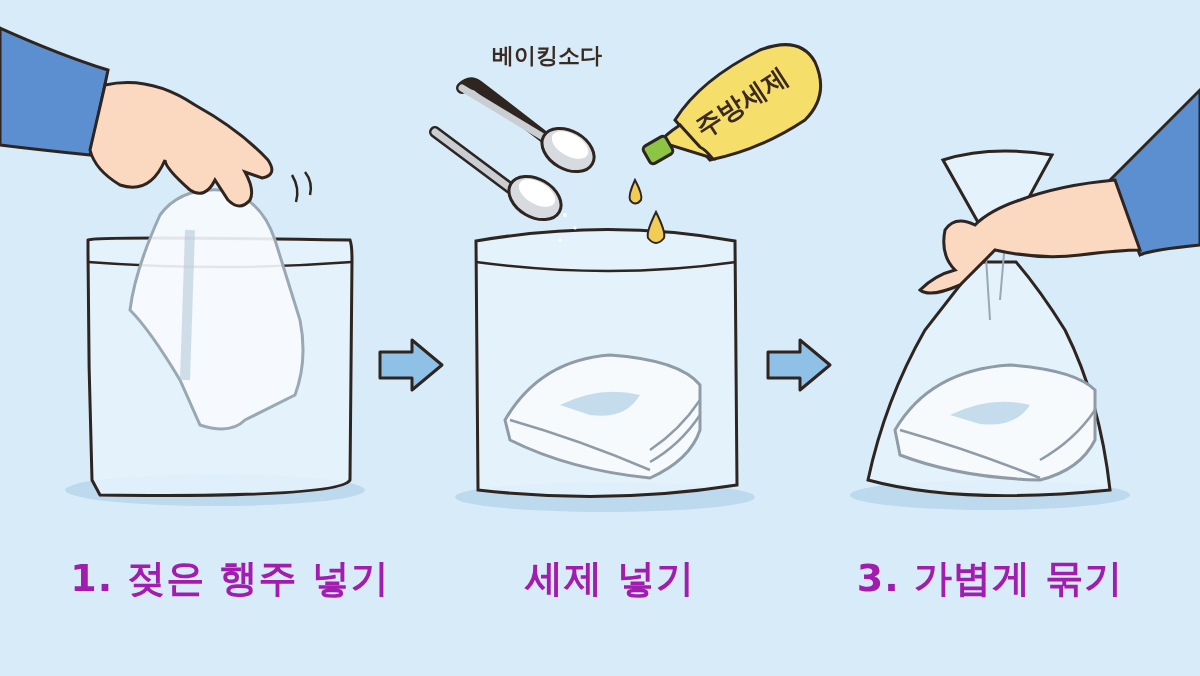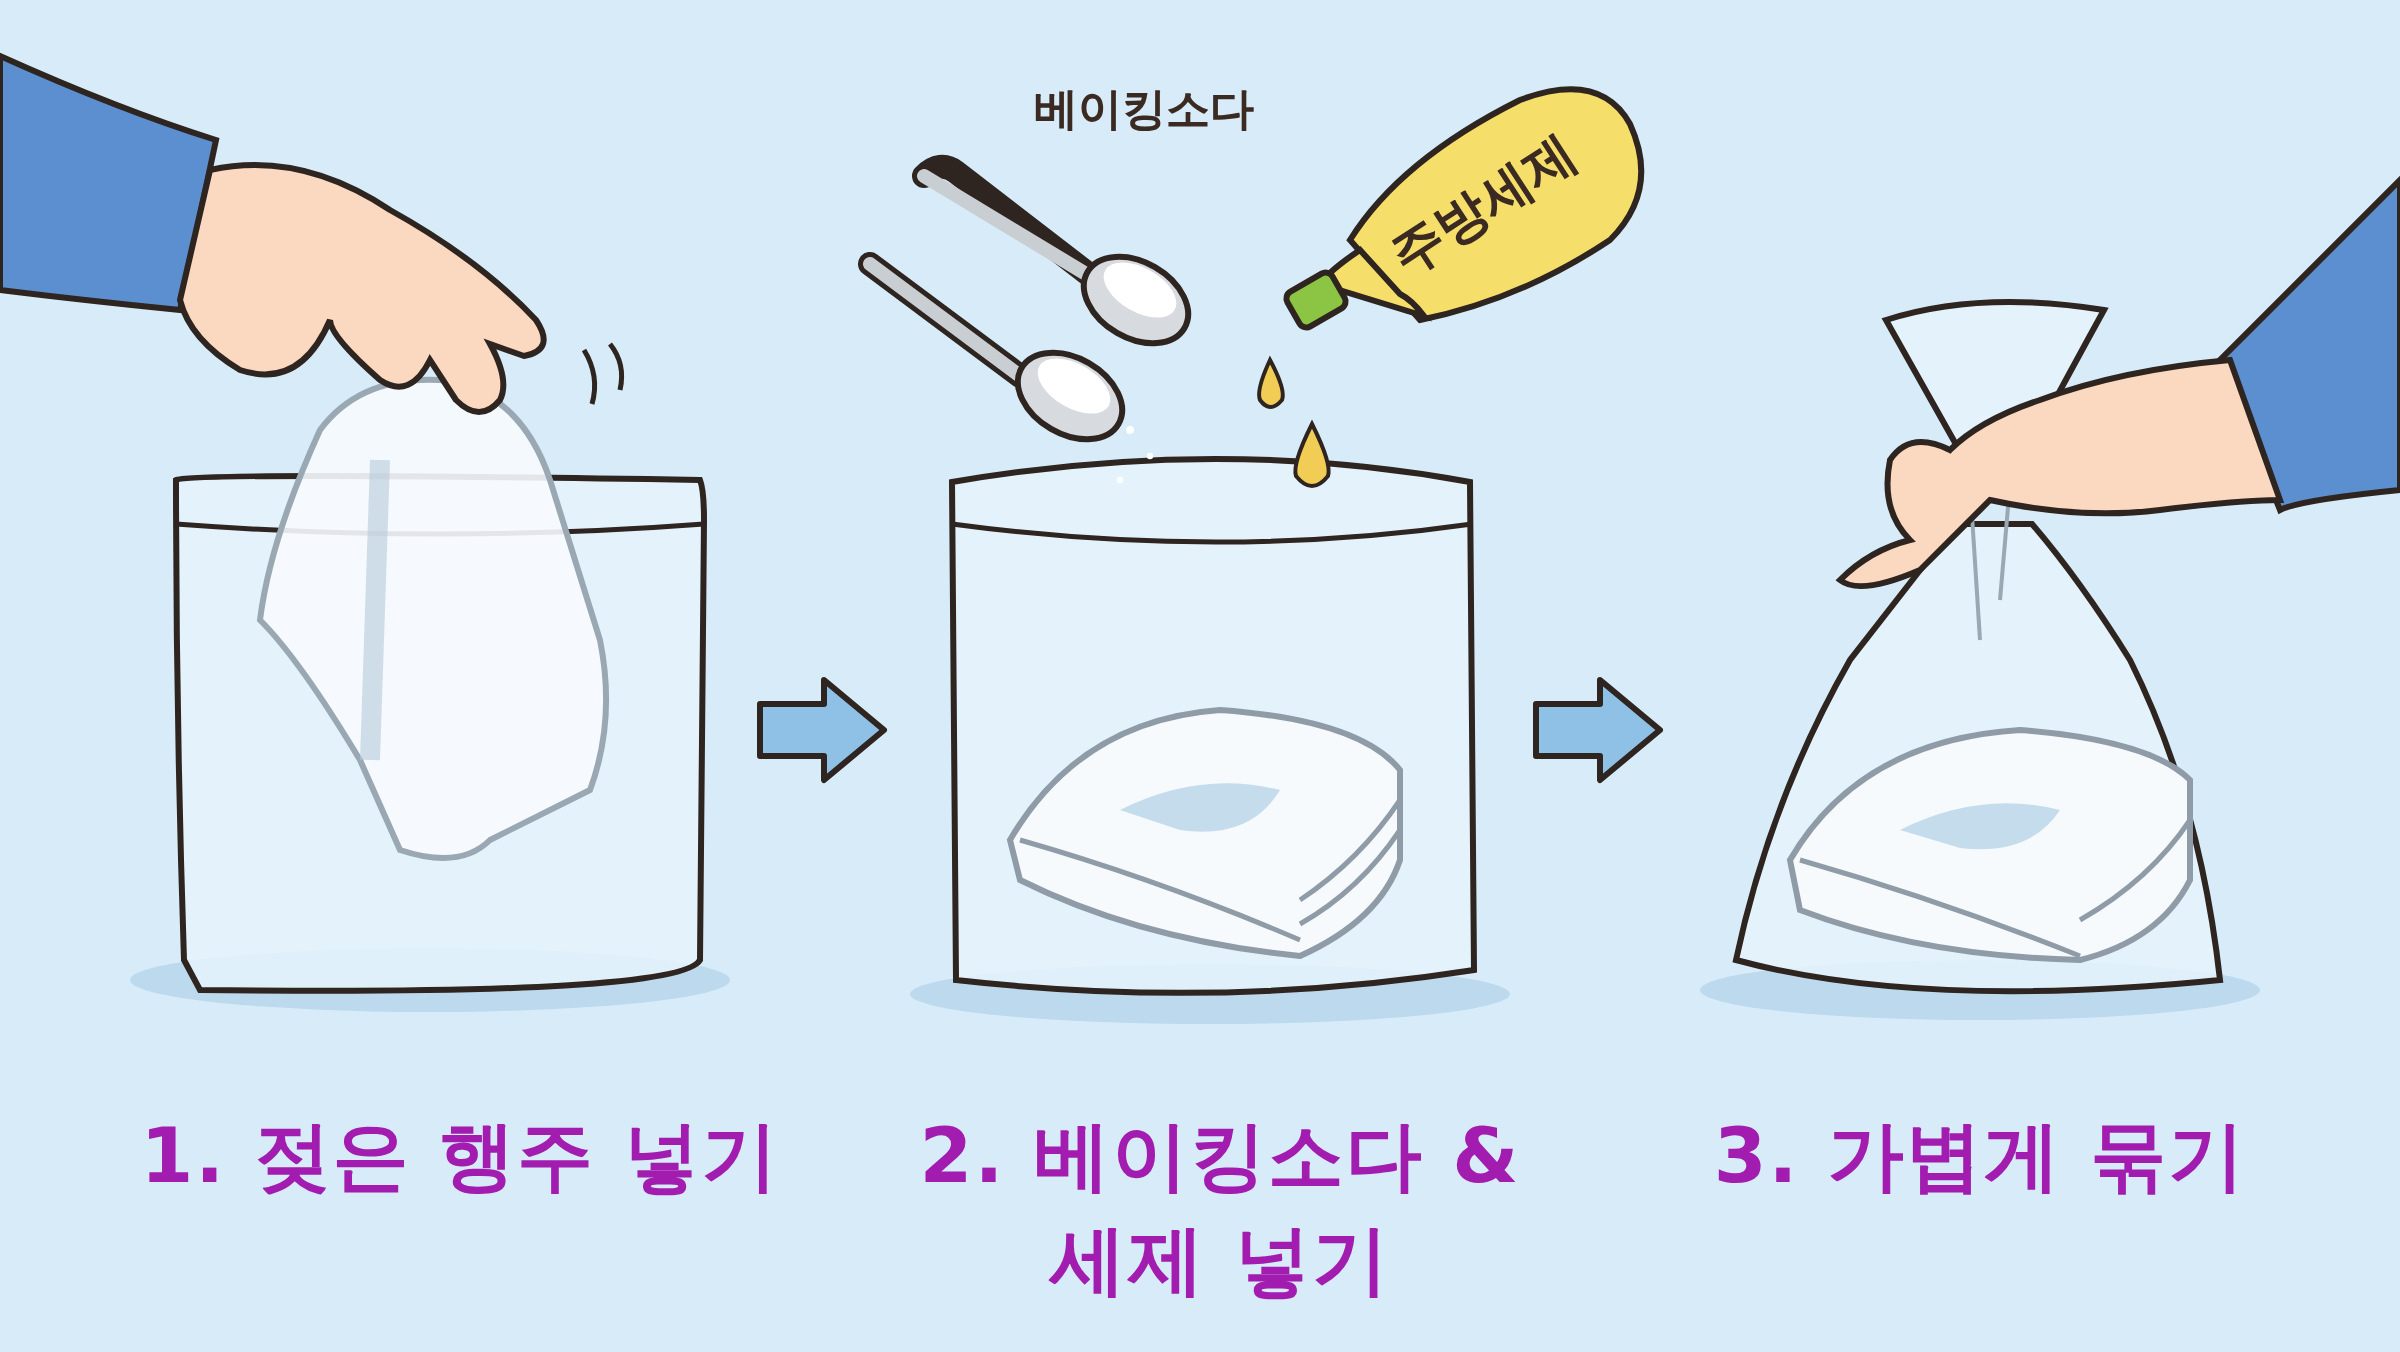--- a/index.html
+++ b/index.html
@@ -1,19 +1,19 @@
 <!DOCTYPE html>
 <html><head>
 <meta charset="utf-8">
 <style>
   html,body{margin:0;padding:0;}
   body{width:1200px;height:676px;overflow:hidden;background:#d7ecf8;position:relative;font-family:"DejaVu Sans",sans-serif;}
   .stage{position:absolute;left:0;top:0;width:1200px;height:676px;}
   .caption{position:absolute;color:#a21caf;font-weight:bold;font-size:38px;text-align:center;line-height:52px;letter-spacing:1px;}
-  .small-label{position:absolute;color:#3a2a22;font-weight:bold;font-size:22px;text-align:center;line-height:28px;}
+  .small-label{position:absolute;color:#3a2a22;font-weight:bold;font-size:22px;text-align:left;line-height:28px;}
   .bottle-label{position:absolute;color:#3a2a22;font-weight:bold;font-size:26px;transform:rotate(-33deg);transform-origin:center;}
 </style>
 </head>
 <body>
 
 <svg class="stage" width="1200" height="676" viewBox="0 0 1200 676" xmlns="http://www.w3.org/2000/svg">
 
   <g>
 
     <ellipse cx="215" cy="490" rx="150" ry="16" fill="#bcd9ee"></ellipse>
@@ -96,17 +96,16 @@
 
 <div class="small-label" style="left:492px;top:42px;width:160px;">
   <div>베이킹소다</div>
 </div>
 
 <div class="bottle-label" style="left:690px;top:85px;">주방세제</div>
 
 <div class="caption" style="left:40px;top:552px;width:380px;">1. 젖은 행주 넣기</div>
 
 <div class="caption" style="left:420px;top:552px;width:380px;">
-  <div>2. 베이킹소다 &amp;</div>
   <div>세제 넣기</div>
 </div>
 
 <div class="caption" style="left:800px;top:552px;width:380px;">3. 가볍게 묶기</div>
 
 </body></html>

